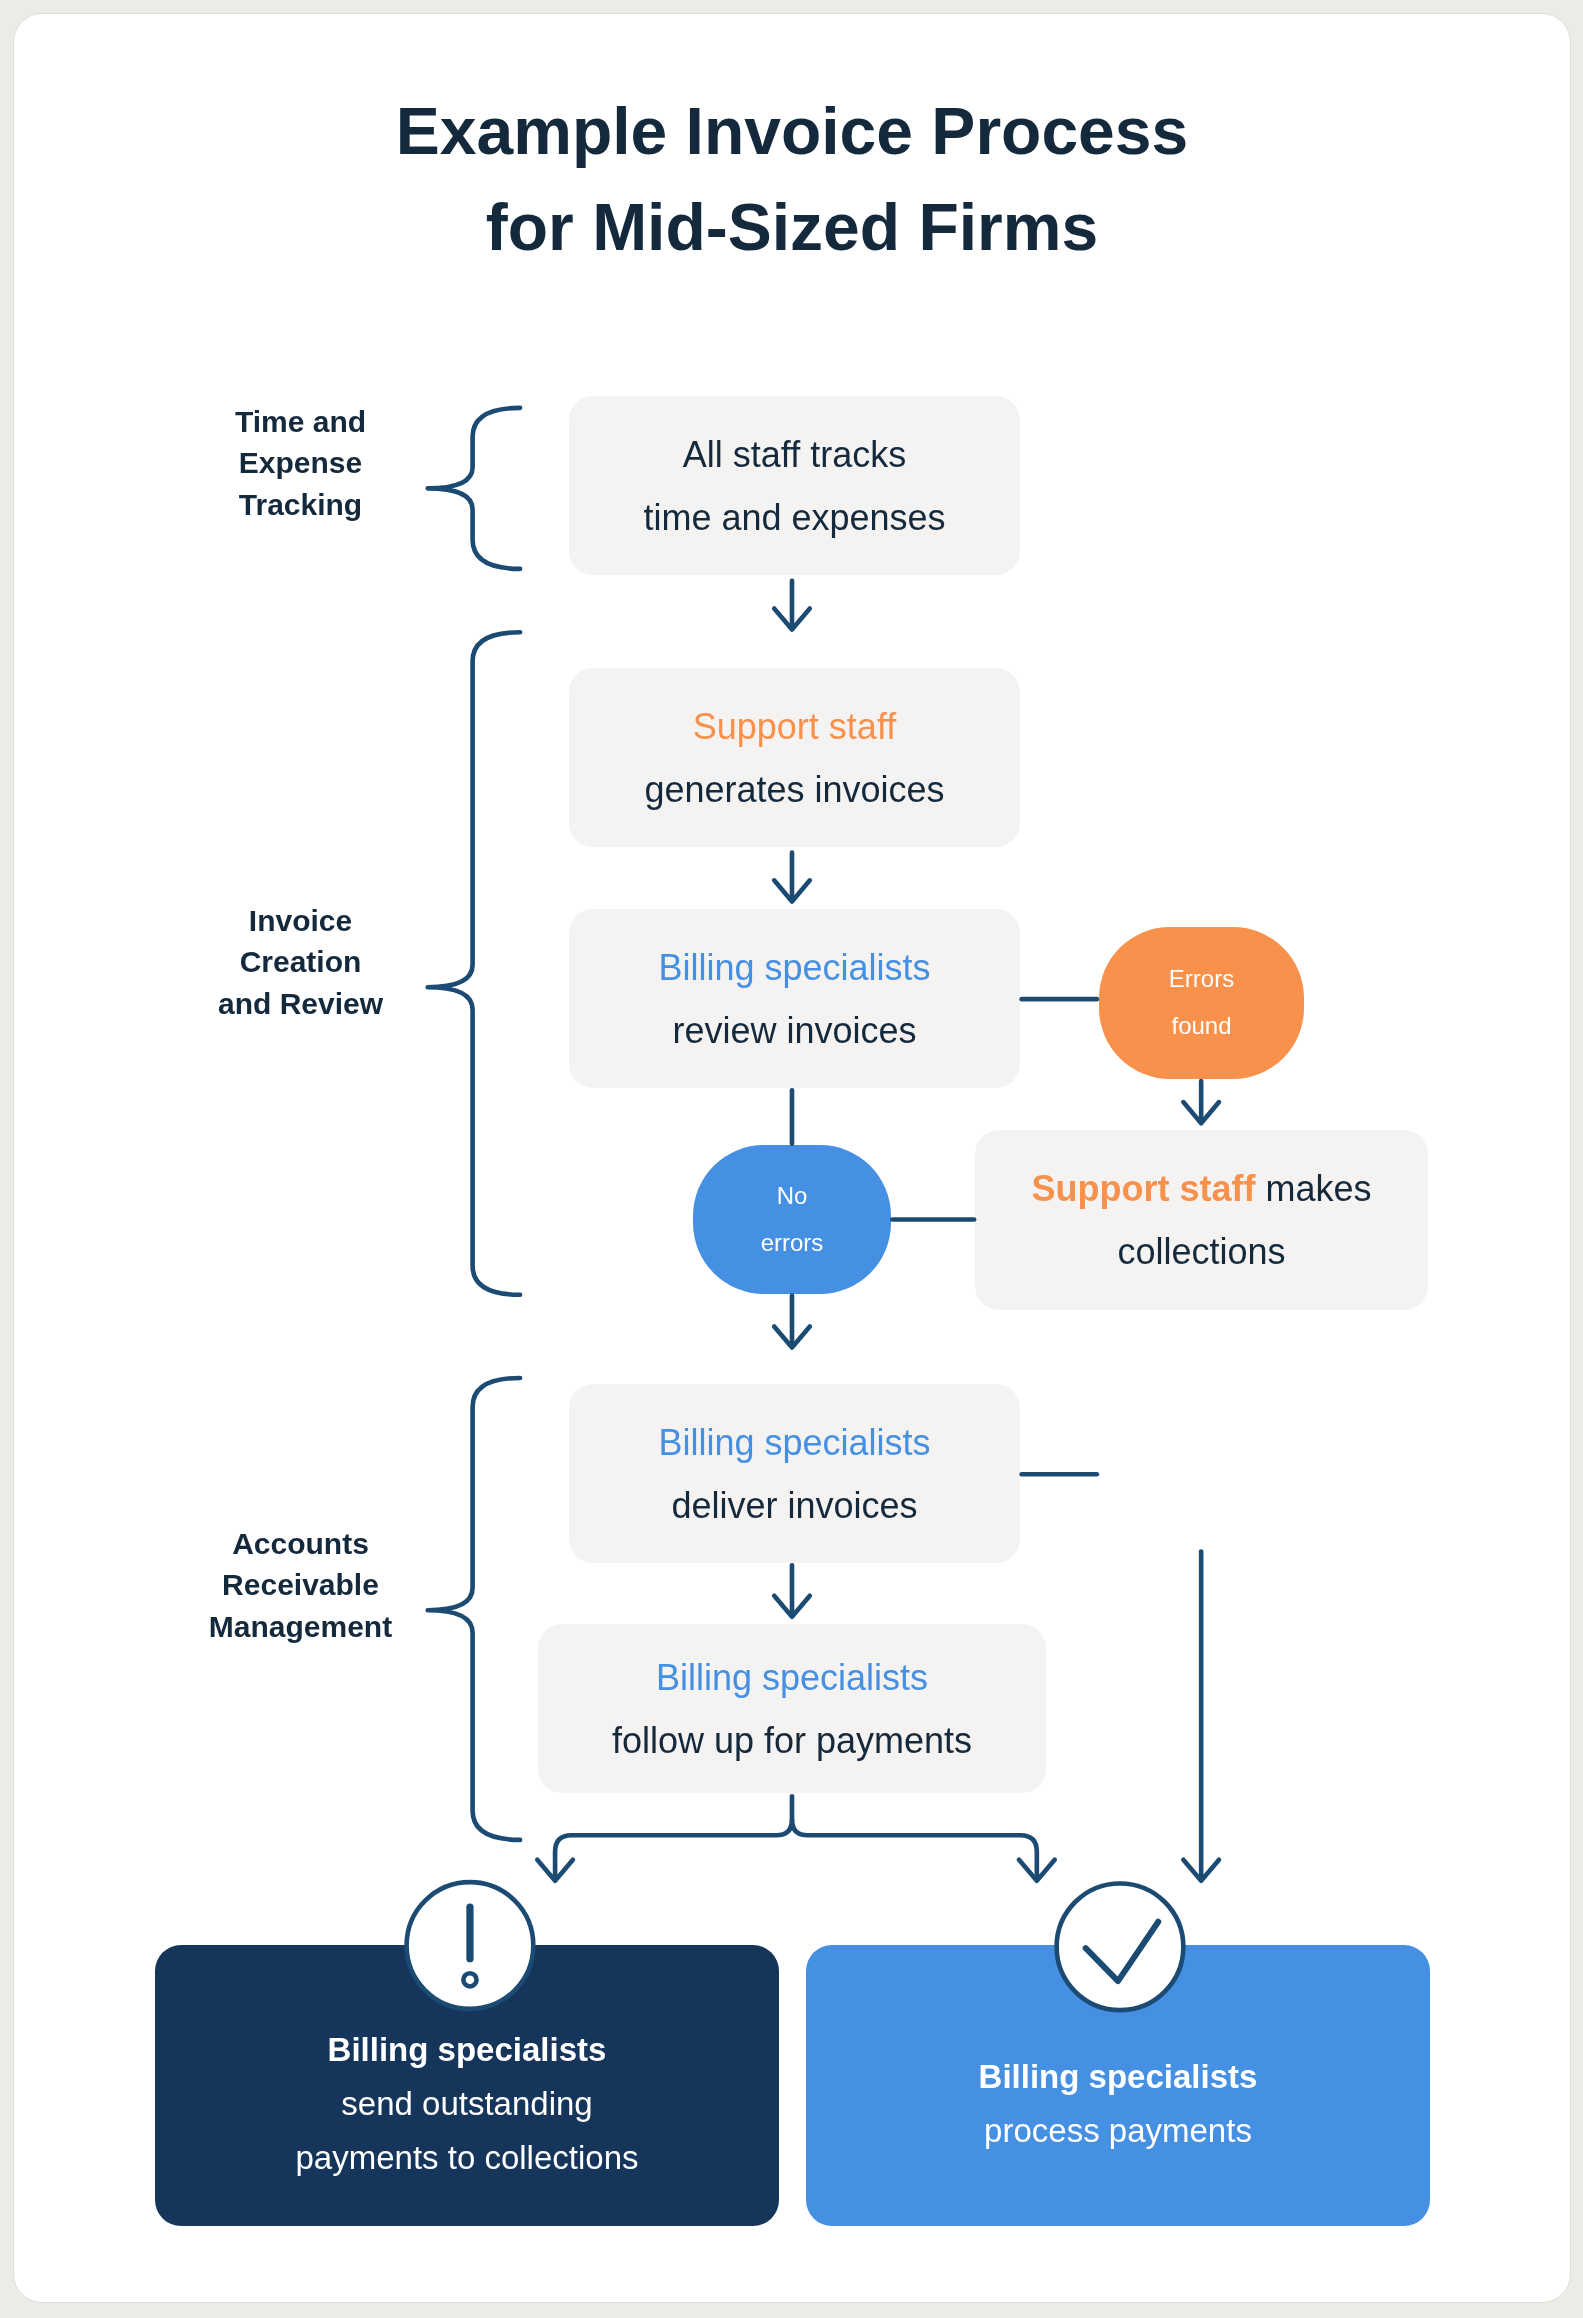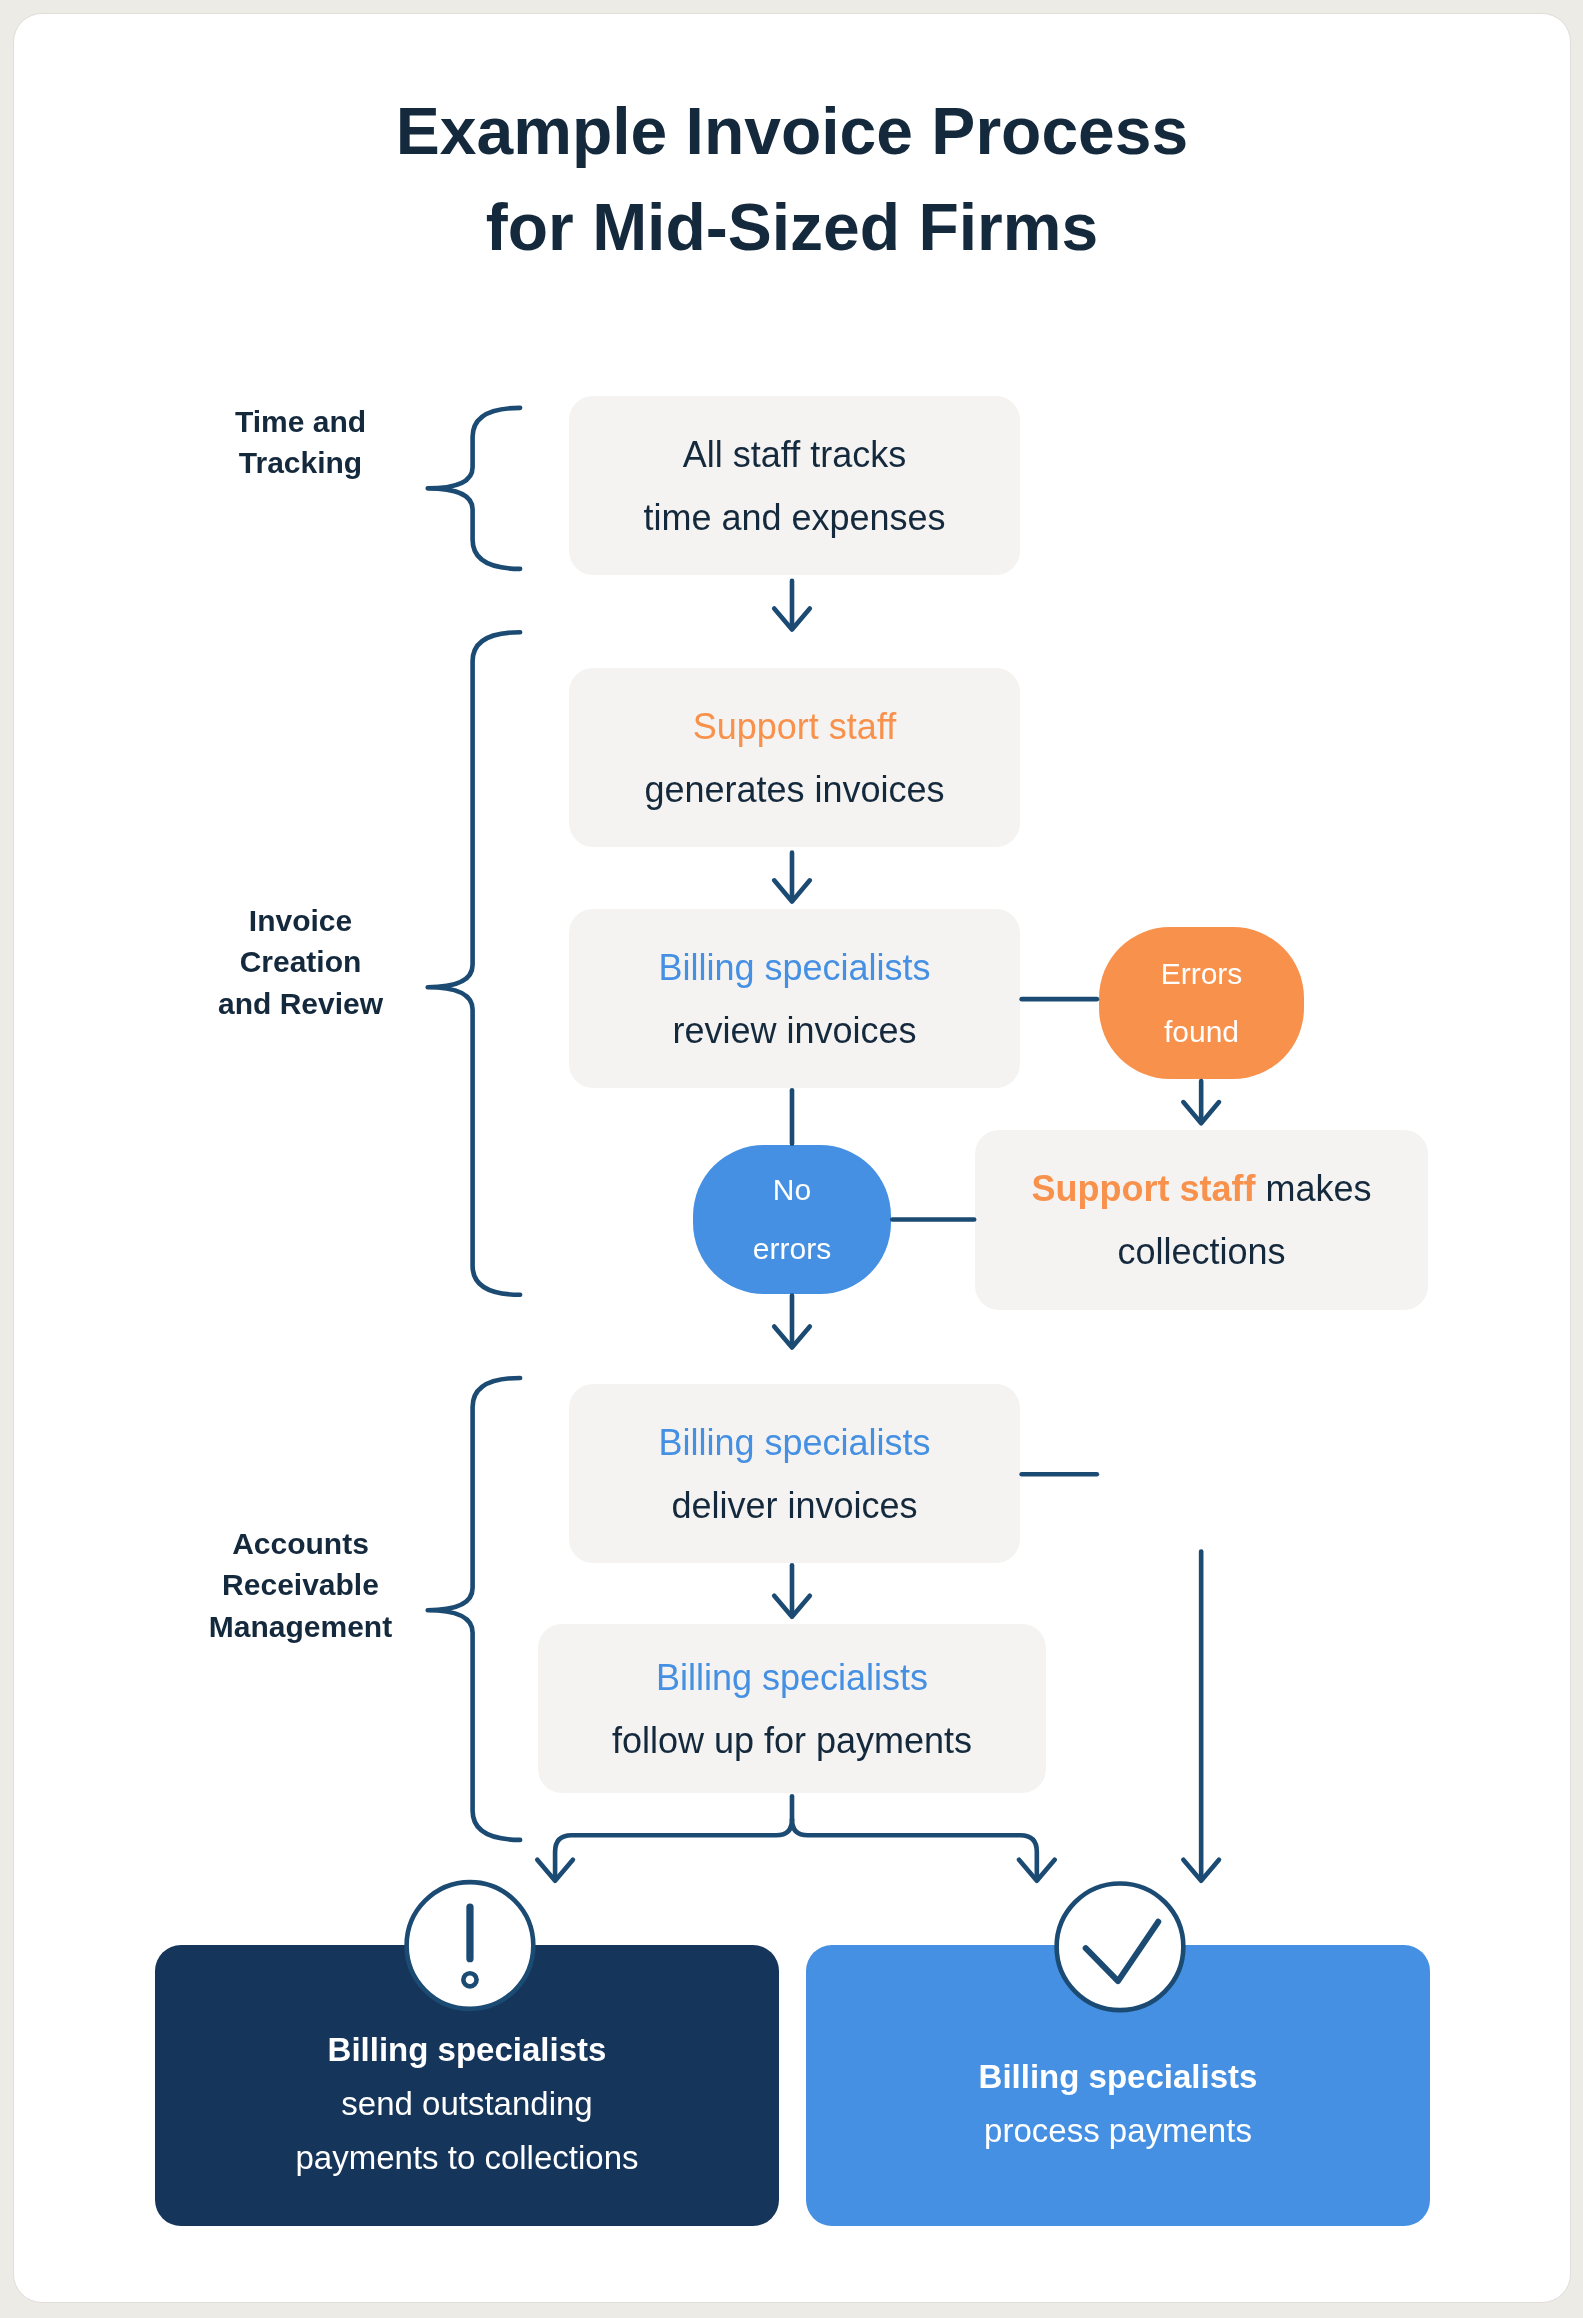--- a/index.html
+++ b/index.html
@@ -34,21 +34,21 @@
   .node.gray{background:var(--light-box-bg,#F4F3F1);}
   .node .actor{font-weight:700;}
   .node .actor.orange{color:var(--orange,#F8914C);}
   .node .actor.blue{color:var(--blue,#4590E2);}
   .node .line{font-size:36px;font-weight:500;color:var(--navy-text,#15293D);line-height:1.75;}
   .oval{
     position:absolute;display:flex;flex-direction:column;
     justify-content:center;align-items:center;text-align:center;
     border-radius:71px;color:#FFFFFF;
   }
-  .oval .line{font-size:30px;font-weight:500;line-height:1.95;color:#FFFFFF;}
+  .oval .line{font-size:24px;font-weight:500;line-height:1.95;color:#FFFFFF;}
   .oval.orange{background:var(--orange,#F8914C);}
   .oval.blue{background:var(--blue,#4590E2);}
   .endbox{
     position:absolute;display:flex;flex-direction:column;
     justify-content:center;align-items:center;text-align:center;
     border-radius:26px;color:#FFFFFF;padding-top:37px;box-sizing:border-box;
   }
   .endbox.dark{background:var(--dark-box-bg,#16355B);}
   .endbox.blue{background:var(--blue,#4590E2);}
   .endbox .line{font-size:33px;font-weight:400;line-height:1.64;color:#FFFFFF;}
@@ -61,20 +61,21 @@
 <div id="canvas">
   <div id="card"></div>
 
   <div class="title">
     <div>Example Invoice Process</div>
     <div>for Mid-Sized Firms</div>
   </div>
 
   <div class="section-label" style="left:96px;top:401px;">
     <div>Time and</div>
+    <div>Expense</div>
     <div>Tracking</div>
   </div>
   <div class="section-label" style="left:96px;top:900px;">
     <div>Invoice</div>
     <div>Creation</div>
     <div>and Review</div>
   </div>
   <div class="section-label" style="left:96px;top:1523px;">
     <div>Accounts</div>
     <div>Receivable</div>

